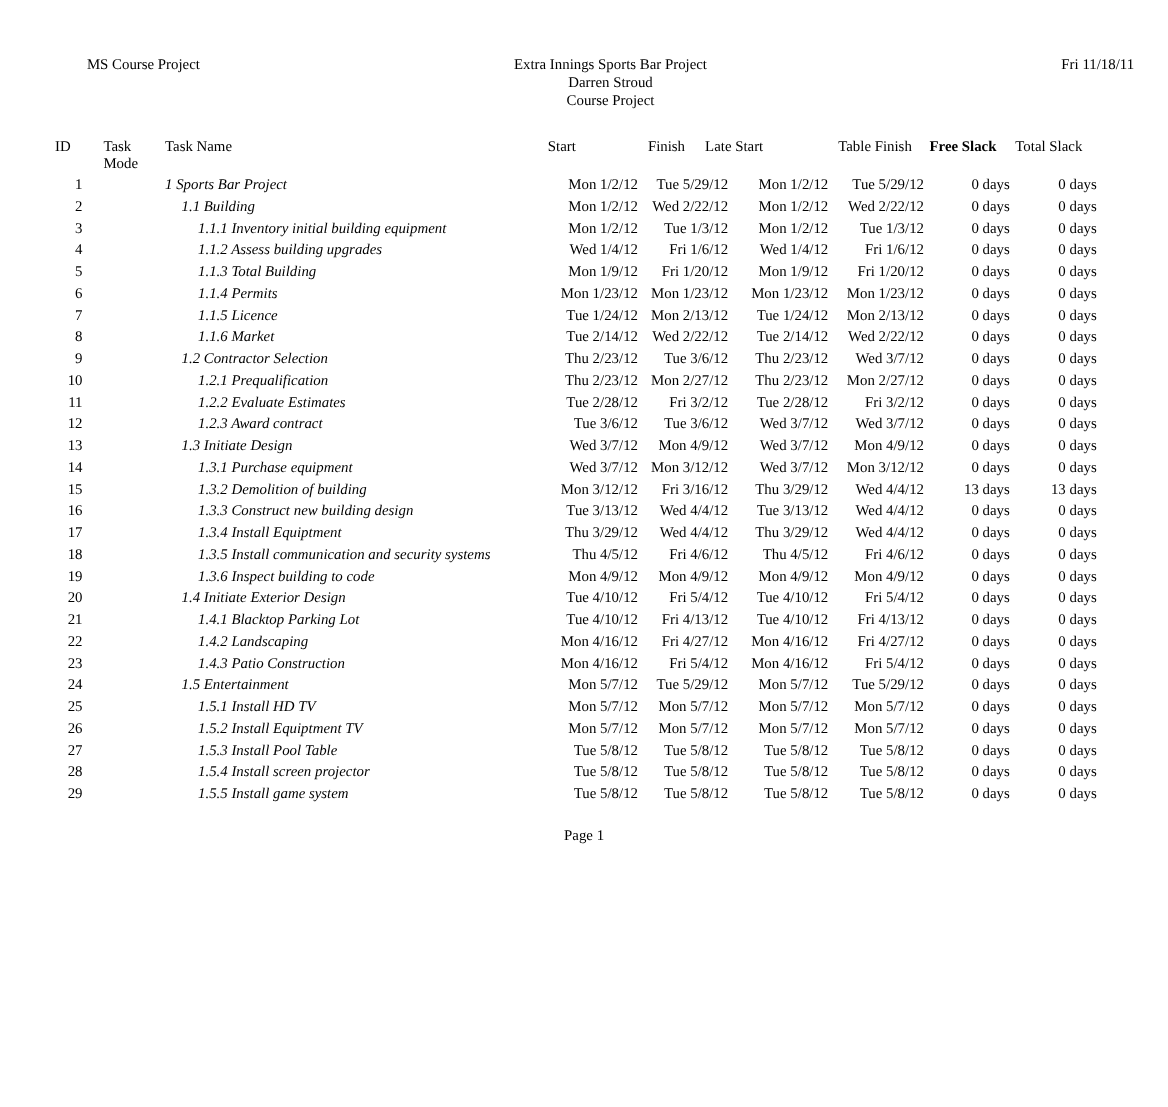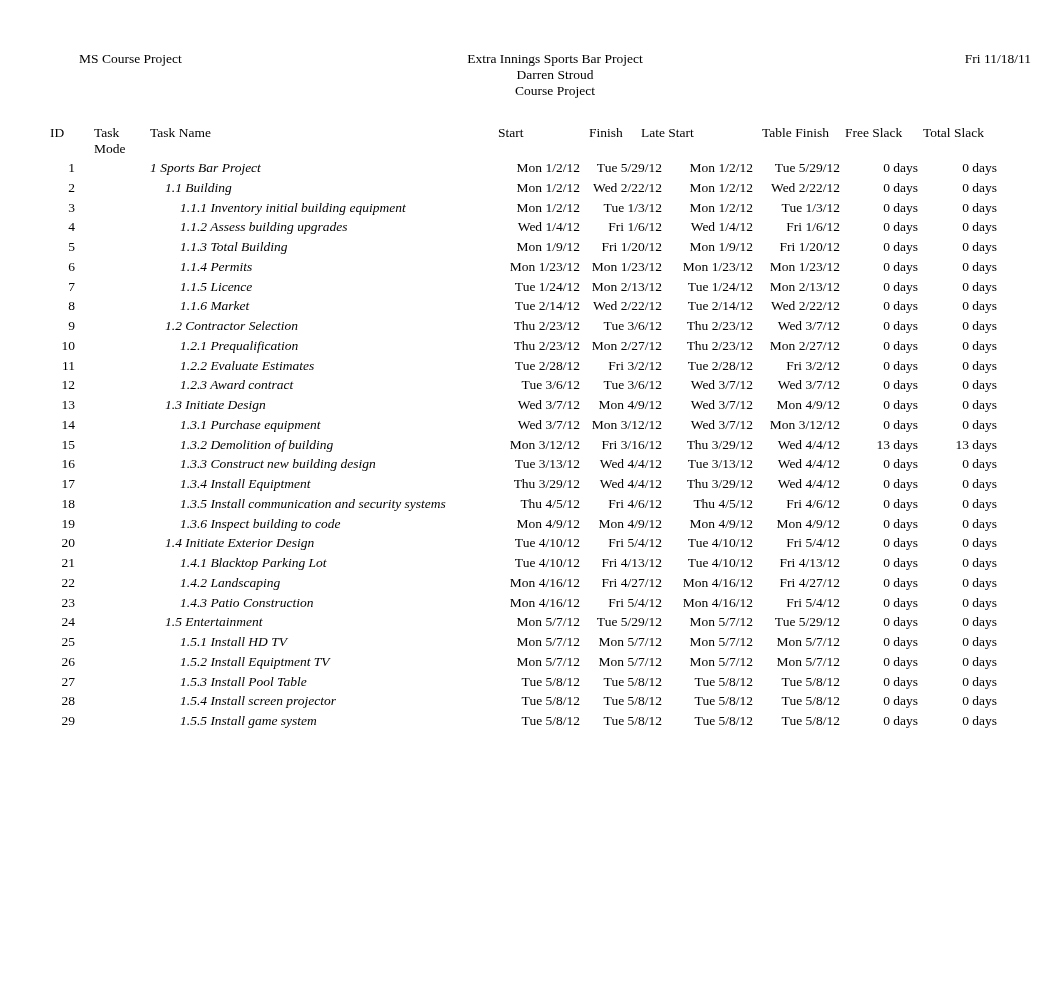--- a/index.html
+++ b/index.html
@@ -78,21 +78,21 @@
     white-space: nowrap;
   }
   .ch-id        { left: 50px;  top: 0; }
   .ch-mode      { left: 94px;  top: 0; }
   .ch-mode2     { left: 94px;  top: 16px; }
   .ch-name      { left: 150px; top: 0; }
   .ch-start     { left: 498px; top: 0; }
   .ch-finish    { left: 589px; top: 0; }
   .ch-lstart    { left: 641px; top: 0; font-family: Liberation Serif, serif; }
   .ch-lfinish   { left: 762px; top: 0; }
-  .ch-fslack    { left: 845px; top: 0; }
+  .ch-fslack    { left: 845px; top: 0; font-weight: bold; }
   .ch-tslack    { left: 923px; top: 0; }
 
   
   .rows {
     position: absolute;
     left: 0;
     top: 160px;
     width: 1062px;
   }
   .row {
@@ -493,14 +493,17 @@
         <div class="cell c-name lvl3">1.5.5 Install game system</div>
         <div class="cell c-start">Tue 5/8/12</div>
         <div class="cell c-finish">Tue 5/8/12</div>
         <div class="cell c-lstart">Tue 5/8/12</div>
         <div class="cell c-lfinish">Tue 5/8/12</div>
         <div class="cell c-fslack">0 days</div>
         <div class="cell c-tslack">0 days</div>
       </div>
     </div>
 
+  <div class="page-footer">
+    <span class="pf-text">Page 1</span>
+  </div>
 
 </div>
 
 </body></html>

